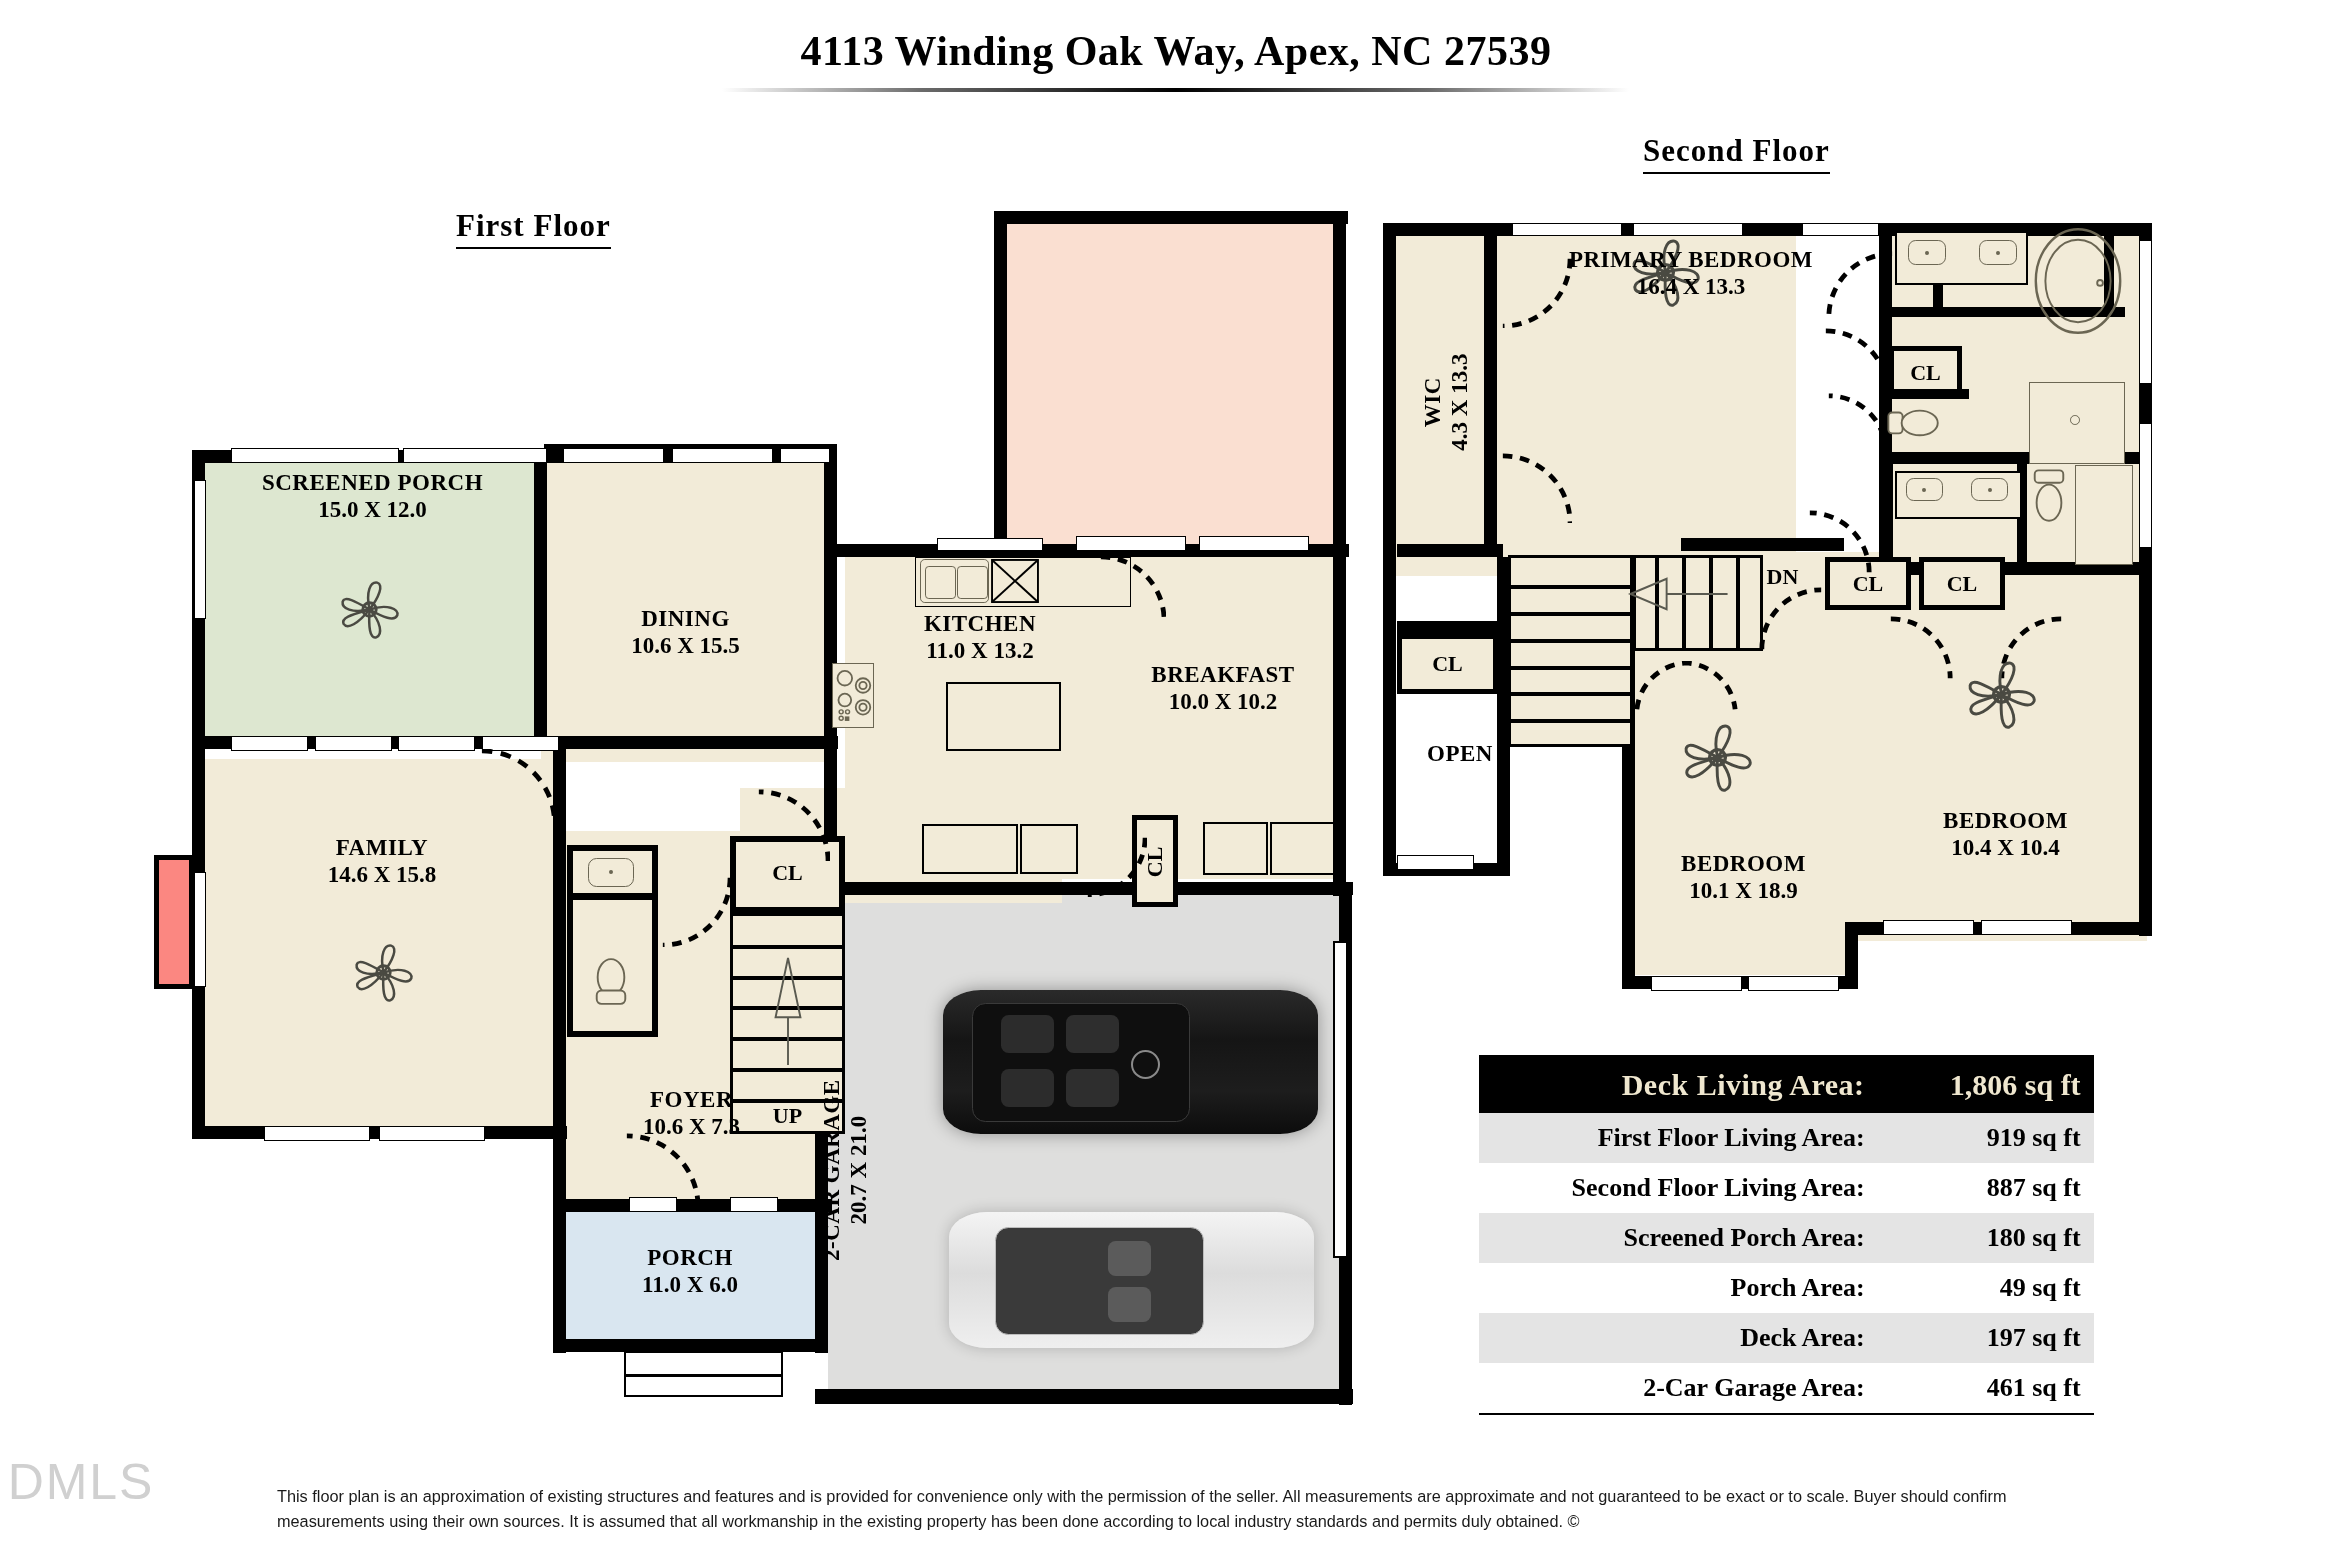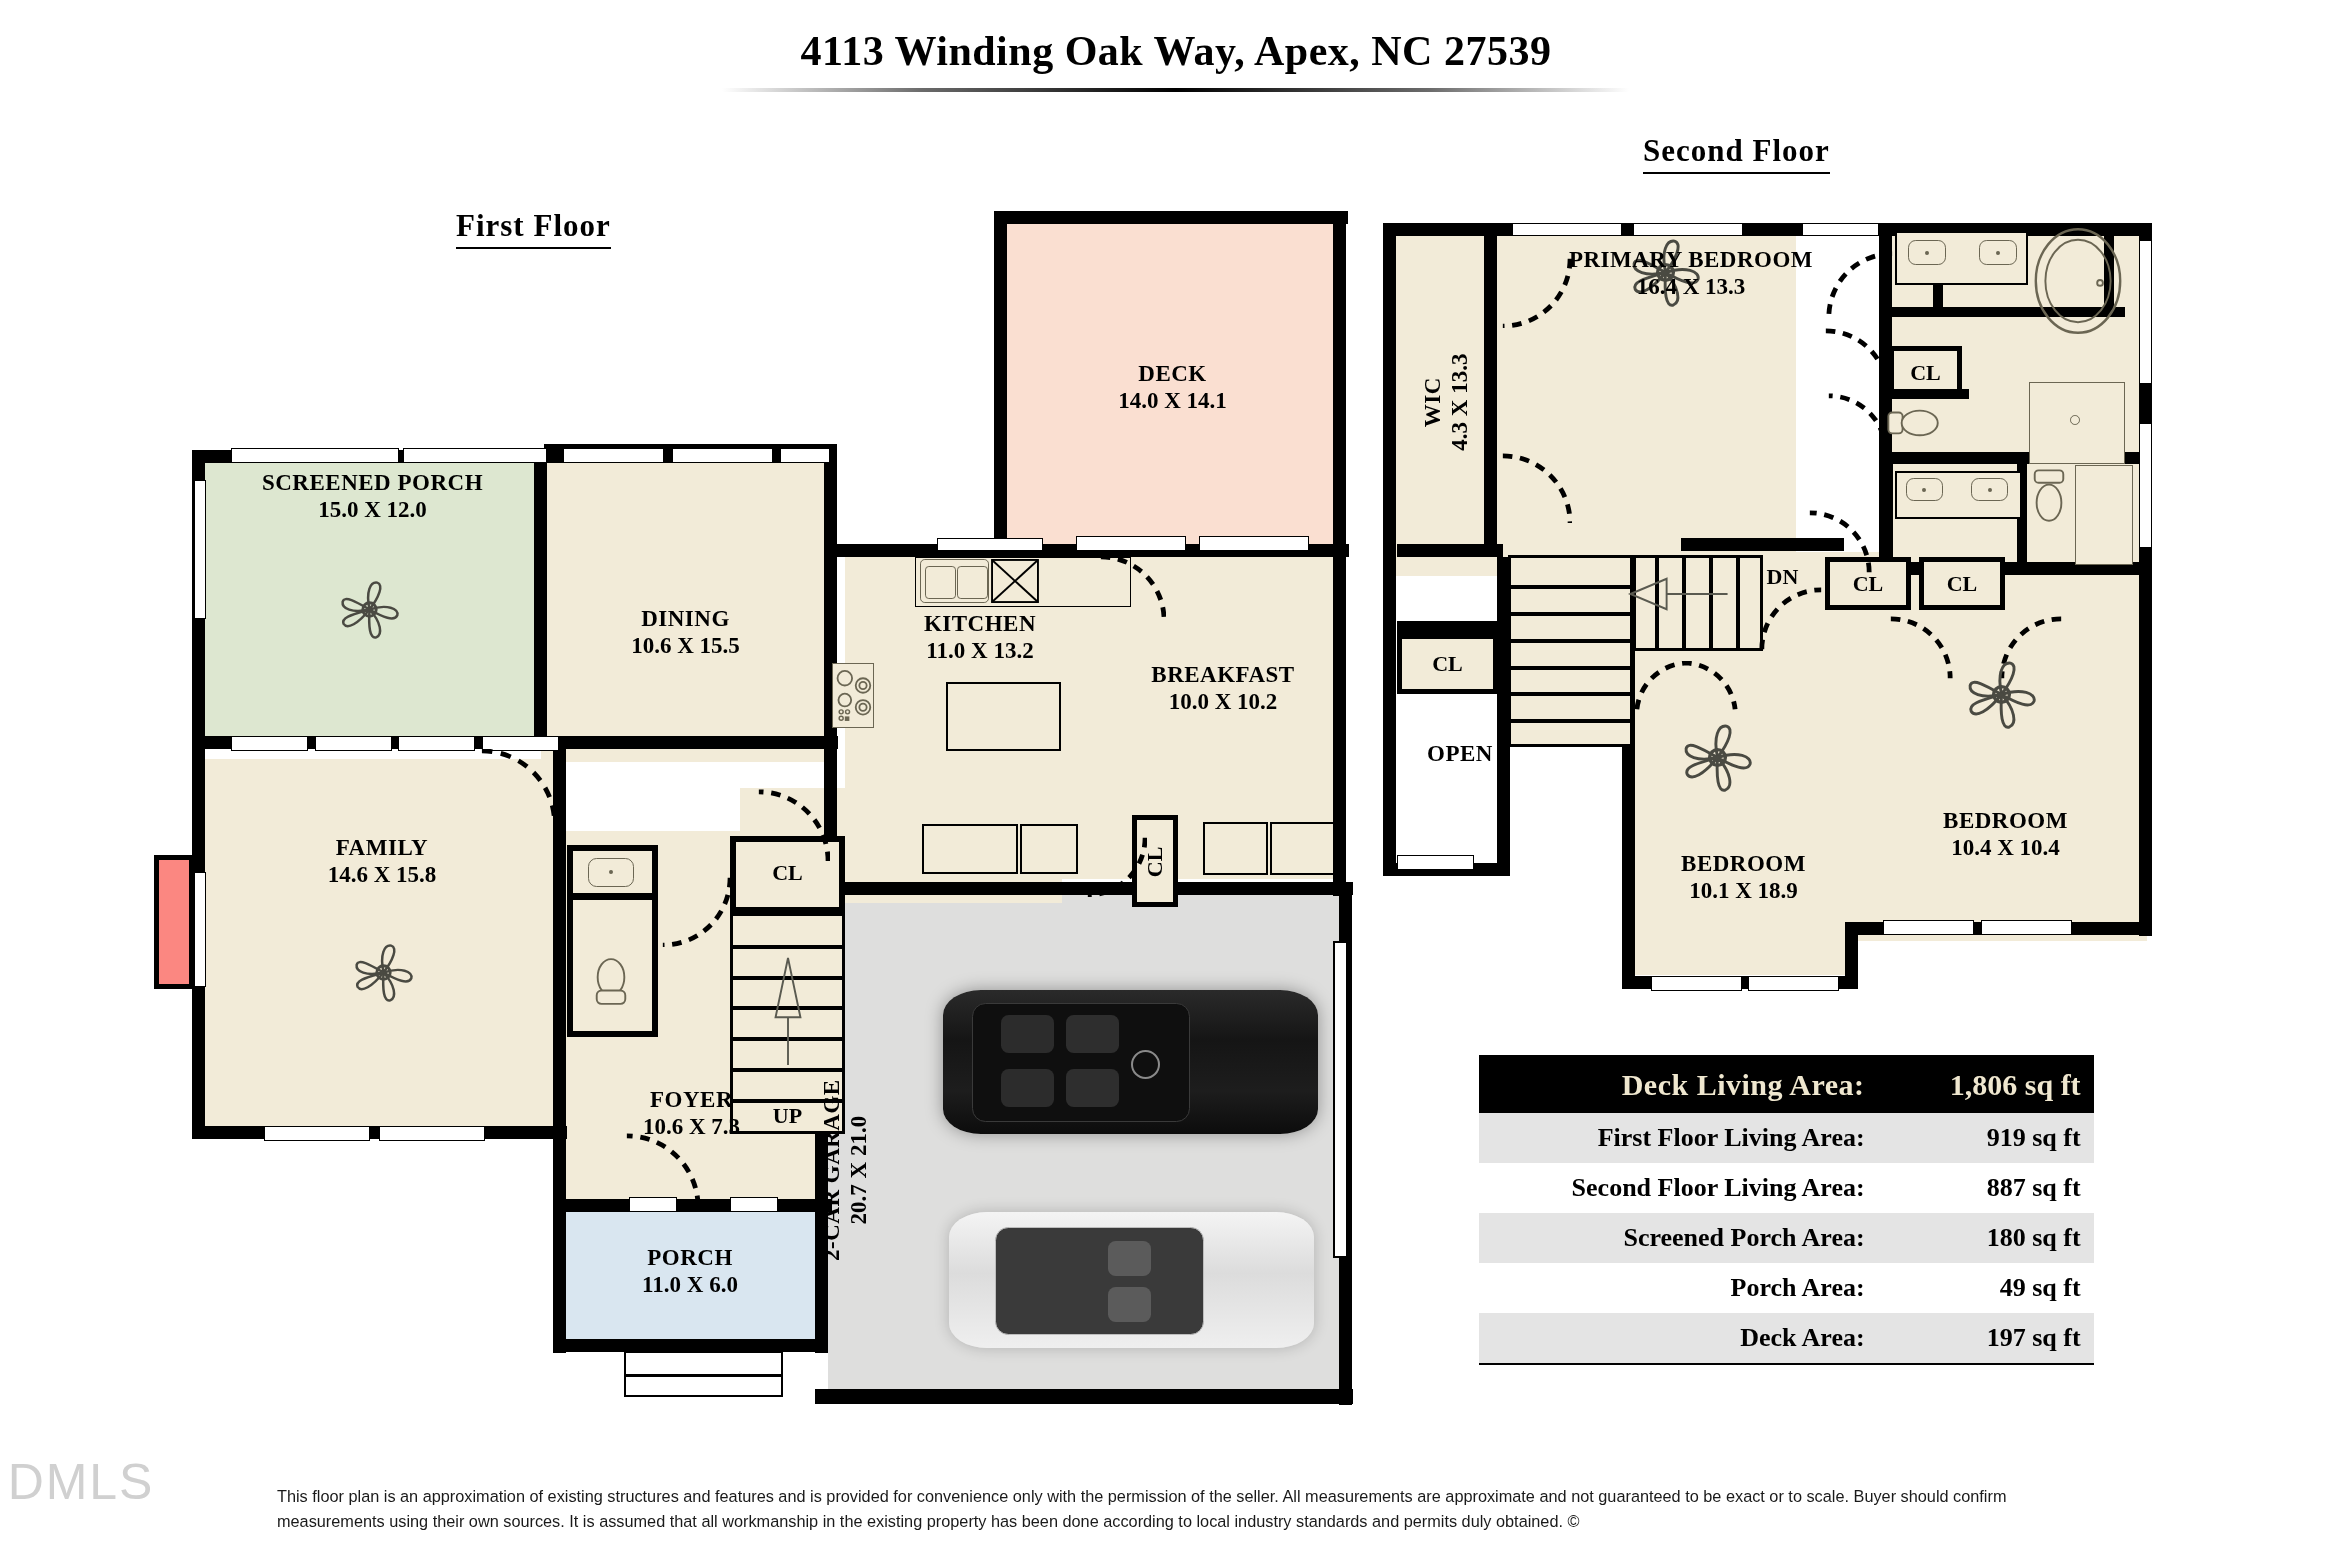--- a/index.html
+++ b/index.html
@@ -268,24 +268,20 @@
   </svg>
 
   <div class="lbl" style="left:209px;top:469px;width:327px;">
     <div class="nm">SCREENED PORCH</div>
     <div class="dm">15.0 X 12.0</div>
   </div>
   <div class="lbl" style="left:546px;top:605px;width:279px;">
     <div class="nm">DINING</div>
     <div class="dm">10.6 X 15.5</div>
   </div>
-  <div class="lbl" style="left:1007px;top:360px;width:331px;">
-    <div class="nm">DECK</div>
-    <div class="dm">14.0 X 14.1</div>
-  </div>
   <div class="lbl" style="left:855px;top:610px;width:250px;">
     <div class="nm">KITCHEN</div>
     <div class="dm">11.0 X 13.2</div>
   </div>
   <div class="lbl" style="left:1103px;top:661px;width:240px;">
     <div class="nm">BREAKFAST</div>
     <div class="dm">10.0 X 10.2</div>
   </div>
   <div class="lbl" style="left:209px;top:834px;width:346px;">
     <div class="nm">FAMILY</div>
@@ -544,17 +540,21 @@
     <div class="v">180 sq ft</div>
   </div>
   <div class="row">
     <div class="k">Porch Area:</div>
     <div class="v">49 sq ft</div>
   </div>
   <div class="row alt">
     <div class="k">Deck Area:</div>
     <div class="v">197 sq ft</div>
   </div>
+  <div class="row">
+    <div class="k">2-Car Garage Area:</div>
+    <div class="v">461 sq ft</div>
+  </div>
 </div>
 
 <div class="abs" id="watermark">DMLS</div>
 <div class="abs" id="disclaimer">This floor plan is an approximation of existing structures and features and is provided for convenience only with the permission of the seller.  All measurements are approximate and not guaranteed to be exact or to scale.  Buyer should confirm measurements using their own sources.  It is assumed that all workmanship in the existing property has been done according to local industry standards and permits duly obtained.   ©</div>
 
 
 </body></html>

